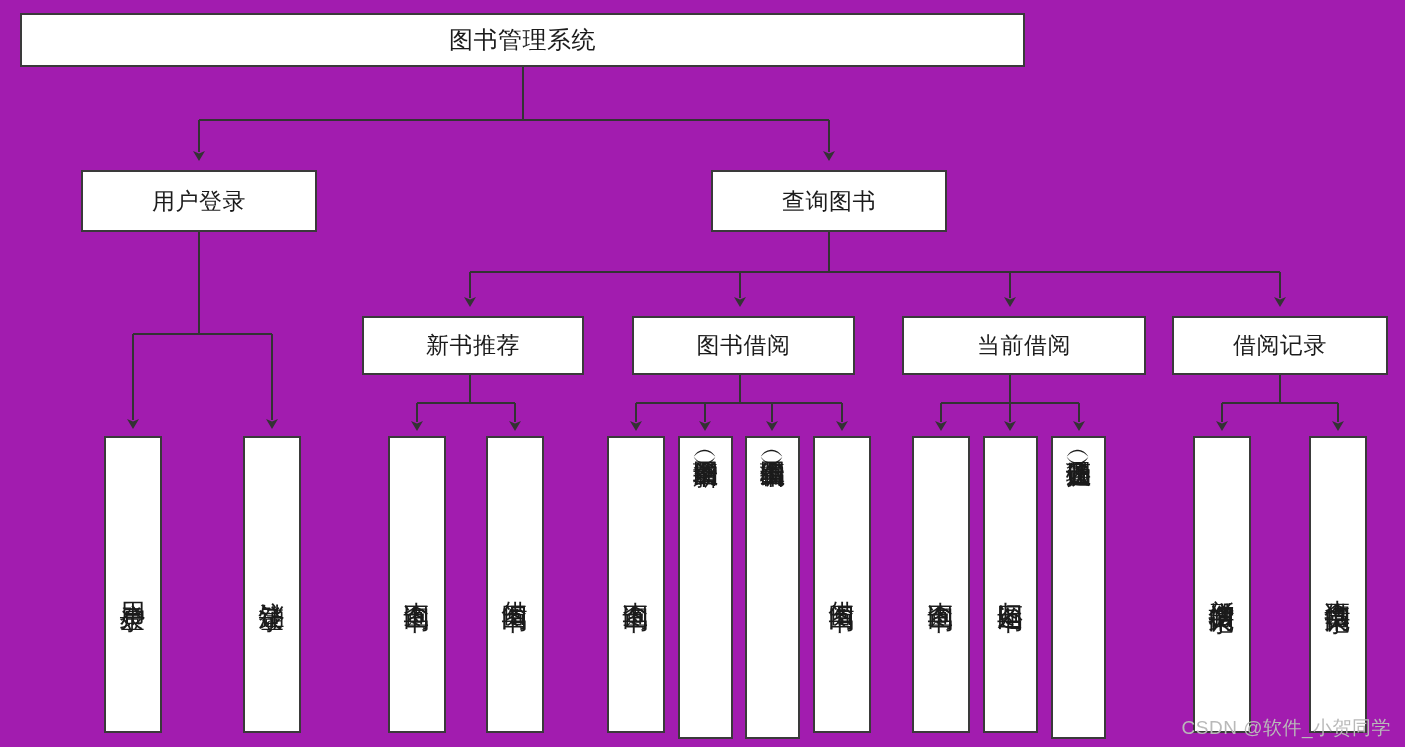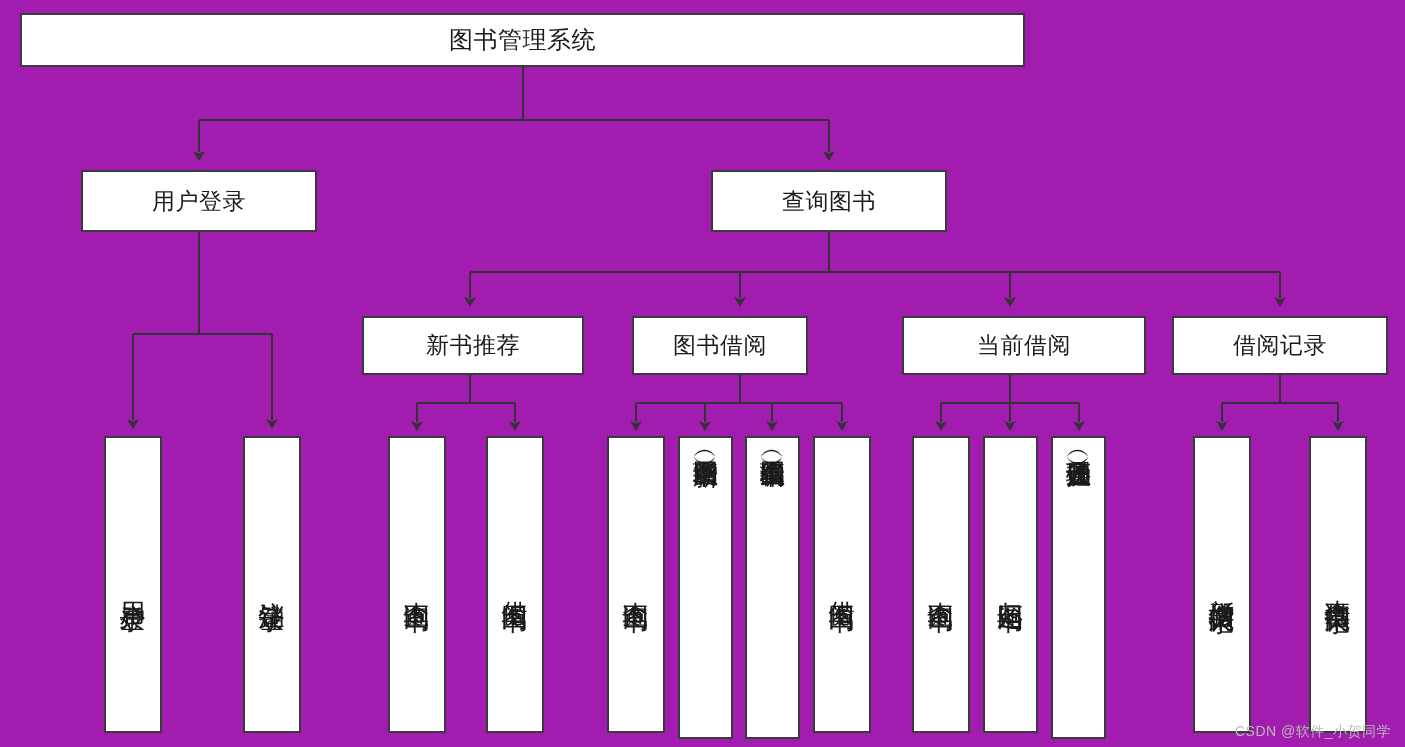--- a/index.html
+++ b/index.html
@@ -66,21 +66,21 @@
     align-items: flex-start;
   }
   .node.v.topalign .cap {
     font-size: 25px;
     letter-spacing: 0px;
   }
   .watermark {
     position: absolute;
     right: 14px;
     bottom: 6px;
-    font-size: 14px;
+    font-size: 19px;
     color: #b9b9b9;
     z-index: 6;
     white-space: nowrap;
     letter-spacing: 0.5px;
   }
 </style>
 </head>
 <body>
 
 <div id="canvas">
@@ -142,21 +142,21 @@
   <div class="node h" style="left:81px; top:170px; width:236px; height:62px;">
     <span class="cap">用户登录</span>
   </div>
   <div class="node h" style="left:711px; top:170px; width:236px; height:62px;">
     <span class="cap">查询图书</span>
   </div>
 
   <div class="node h" style="left:362px; top:316px; width:222px; height:59px;">
     <span class="cap">新书推荐</span>
   </div>
-  <div class="node h" style="left:632px; top:316px; width:176px; height:59px;">
+  <div class="node h" style="left:632px; top:316px; width:223px; height:59px;">
     <span class="cap">图书借阅</span>
   </div>
   <div class="node h" style="left:902px; top:316px; width:244px; height:59px;">
     <span class="cap">当前借阅</span>
   </div>
   <div class="node h" style="left:1172px; top:316px; width:216px; height:59px;">
     <span class="cap">借阅记录</span>
   </div>
 
   <div class="node v" style="left:104px; top:436px; width:58px; height:297px;">

